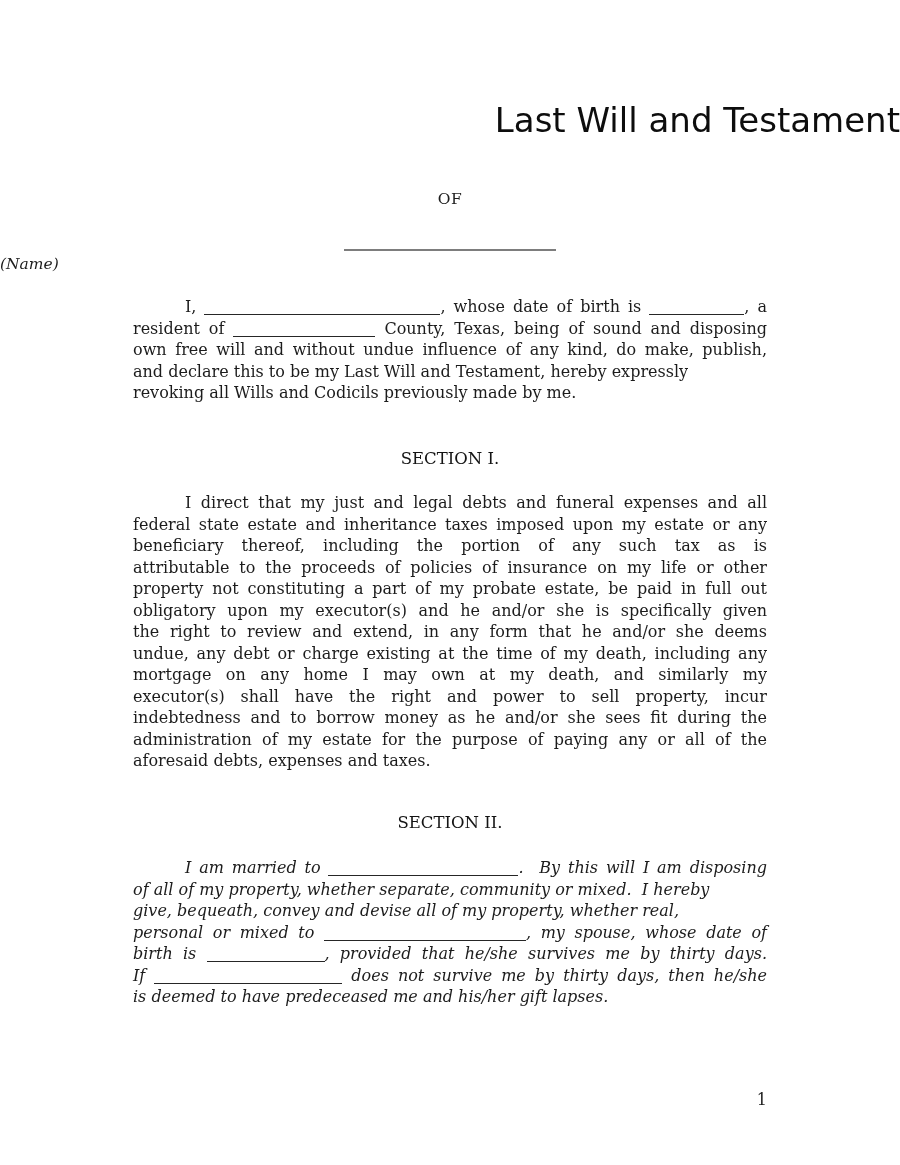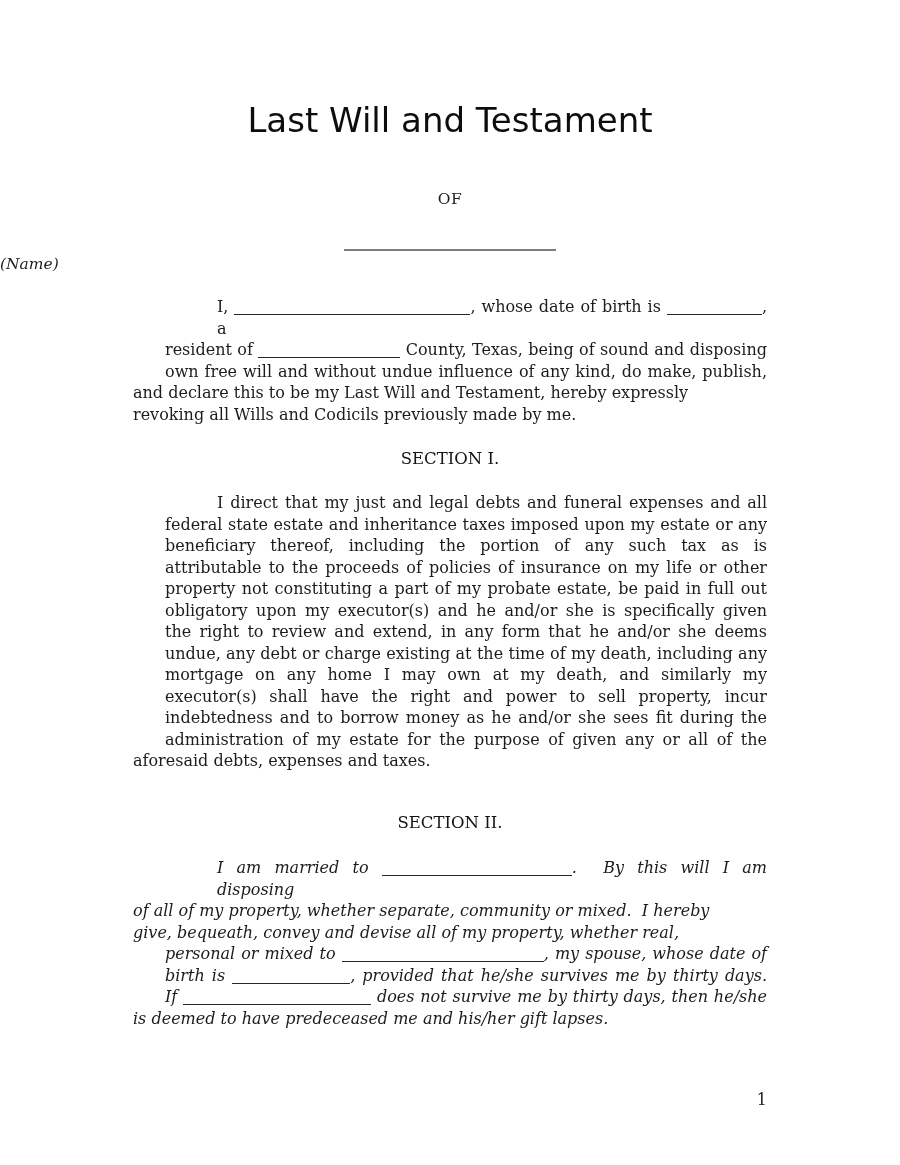--- a/index.html
+++ b/index.html
@@ -8,21 +8,21 @@
     width: 900px;
     height: 1165px;
     background: #ffffff;
     font-family: "DejaVu Serif", "Liberation Serif", serif;
     color: #1c1c1c;
     overflow: hidden;
   }
   .title {
     position: absolute;
     top: 100px; left: 0; width: 100%;
-    text-align: center;
+    text-align: right;
     font-family: "DejaVu Sans", "Liberation Sans", sans-serif;
     font-size: 34px;
     line-height: 40px;
     color: #0d0d0d;
   }
   .of {
     position: absolute;
     top: 189px; left: 0; width: 100%;
     text-align: center;
     font-size: 15.5px;
@@ -56,21 +56,21 @@
     font-weight: normal;
     font-size: 16.5px;
     line-height: 21.5px;
     color: #141414;
   }
   .paragraph { position: absolute; width: 634px; }
   .line {
     line-height: 21.5px;
     white-space: pre-wrap;
   }
-  .line.justify { text-align: justify; text-align-last: justify; margin-left: 32px; }
+  .line.justify { text-align: justify; text-align-last: justify; }
   .line.indent { padding-left: 52px; }
   .blank {
     display: inline-block;
     height: 2px;
     border-bottom: 1.5px solid #262626;
     vertical-align: -3px;
   }
   .pagenum {
     position: absolute;
     top: 1090px; right: 133px;
@@ -100,21 +100,21 @@
         <div class="line justify">federal state estate and inheritance taxes imposed upon my estate or any</div>
         <div class="line justify">beneficiary thereof, including the portion of any such tax as is</div>
         <div class="line justify">attributable to the proceeds of policies of insurance on my life or other</div>
         <div class="line justify">property not constituting a part of my probate estate, be paid in full out</div>
         <div class="line justify">obligatory upon my executor(s) and he and/or she is specifically given</div>
         <div class="line justify">the right to review and extend, in any form that he and/or she deems</div>
         <div class="line justify">undue, any debt or charge existing at the time of my death, including any</div>
         <div class="line justify">mortgage on any home I may own at my death, and similarly my</div>
         <div class="line justify">executor(s) shall have the right and power to sell property, incur</div>
         <div class="line justify">indebtedness and to borrow money as he and/or she sees fit during the</div>
-        <div class="line justify">administration of my estate for the purpose of given any or all of the</div>
+        <div class="line justify">administration of my estate for the purpose of paying any or all of the</div>
         <div class="line">aforesaid debts, expenses and taxes.</div>
       </div>
       <div class="heading" style="top: 812px;">SECTION II.</div>
       <div class="paragraph" style="top: 857px; font-style: italic;">
         <div class="line justify indent">I am married to <span class="blank" style="width: 190px;"></span>.&nbsp; By this will I am disposing</div>
         <div class="line">of all of my property, whether separate, community or mixed.&nbsp; I hereby</div>
         <div class="line">give, bequeath, convey and devise all of my property, whether real,</div>
         <div class="line justify">personal or mixed to <span class="blank" style="width: 202px;"></span>, my spouse, whose date of</div>
         <div class="line justify">birth is <span class="blank" style="width: 118px;"></span>, provided that he/she survives me by thirty days.</div>
         <div class="line justify">If <span class="blank" style="width: 188px;"></span> does not survive me by thirty days, then he/she</div>

